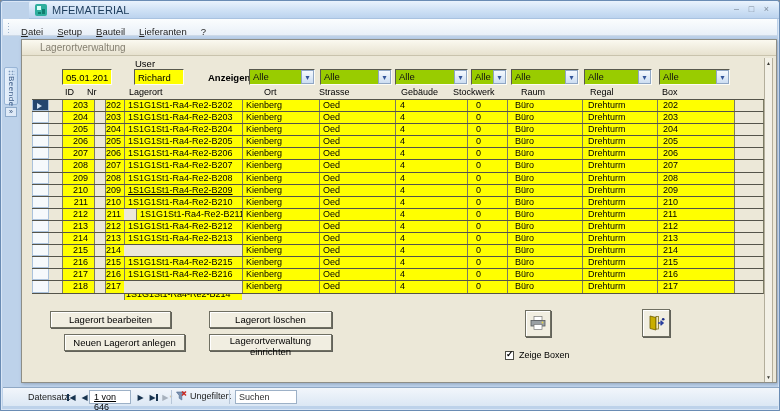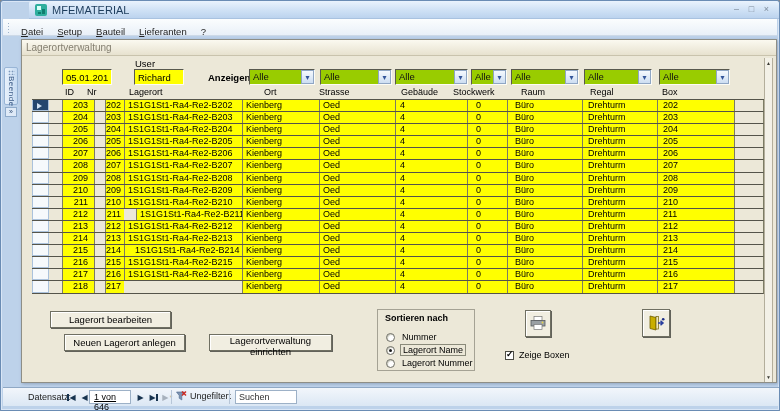--- a/index.html
+++ b/index.html
@@ -34,21 +34,21 @@
   .side-label { position:absolute; left:2px; top:8px; writing-mode:vertical-rl;
                 font-size:8px; color:#3d5d88; letter-spacing:0.5px; }
   .expand-btn { position:absolute; left:4px; top:106px; width:12px; height:10px; background:#dfeaf7;
                 border:1px solid #8fabcb; font-size:7px; line-height:8px; text-align:center; color:#2f4c74; }
 
   
   .form-window { position:absolute; left:20px; top:38px; width:756px; height:344px;
                  background:#ece8d8; border:1px solid #8e8e86; box-shadow:1px 1px 3px rgba(60,80,110,.35); }
   .form-titlebar { position:absolute; top:0; left:0; right:0; height:16px;
                    background:linear-gradient(#fbf9f0,#e7e2cf); border-bottom:1px solid #c9c3ad;
-                   font-size:10px; color:#847f70; padding:2px 0 0 4px; }
+                   font-size:10px; color:#847f70; padding:2px 0 0 18px; }
   .form-body { position:absolute; top:16px; left:0; right:0; bottom:0; background:#ece8d8; }
 
   .flabel { font-size:9.5px; color:#000; }
   .boldlabel { font-size:9.5px; font-weight:bold; color:#000; }
   .ybox { background:#ffff00; border:1px solid #58584e; border-bottom-color:#fdfcf5; border-right-color:#fdfcf5;
           font-size:9.5px; color:#000; height:16px; padding:0 3px; }
   input.ybox { outline:none; }
 
   .combo { position:absolute; top:13px; height:16px; background:#99cc00;
            border:1px solid #58584e; border-bottom-color:#fdfcf5; border-right-color:#fdfcf5; }
@@ -278,21 +278,21 @@
             <div class="cell" style="left: 363px; width: 72px; text-align: left; padding-left: 4px;">4</div>
             <div class="cell" style="left: 435px; width: 40px; text-align: left; padding-left: 8px;">0</div>
             <div class="cell" style="left: 475px; width: 75px; text-align: left; padding-left: 7px;">Büro</div>
             <div class="cell" style="left: 550px; width: 75px; text-align: left; padding-left: 5px;">Drehturm</div>
             <div class="cell" style="left: 625px; width: 78px; text-align: left; padding-left: 5px; border-right: 1px solid rgb(124, 124, 100);">208</div>
           </div>
           <div class="grid-row">
             <div class="sel"></div>
             <div class="cell" style="left: 30px; width: 33px; text-align: right; padding-right: 6px; border-right: 1px solid rgb(124, 124, 100);">210</div>
             <div class="cell" style="left: 73px; width: 19px; text-align: right; padding-right: 3px;">209</div>
-            <div class="cell" style="left: 92px; width: 118px; text-align: left; padding-left: 3px;">1S1G1St1-Ra4-Re2-B209</div>
+            <div class="cell" style="left: 92px; width: 118px; text-align: left; padding-left: 3px; text-decoration: underline;">1S1G1St1-Ra4-Re2-B209</div>
             <div class="cell" style="left: 210px; width: 77px; text-align: left; padding-left: 3px;">Kienberg</div>
             <div class="cell" style="left: 287px; width: 76px; text-align: left; padding-left: 3px;">Oed</div>
             <div class="cell" style="left: 363px; width: 72px; text-align: left; padding-left: 4px;">4</div>
             <div class="cell" style="left: 435px; width: 40px; text-align: left; padding-left: 8px;">0</div>
             <div class="cell" style="left: 475px; width: 75px; text-align: left; padding-left: 7px;">Büro</div>
             <div class="cell" style="left: 550px; width: 75px; text-align: left; padding-left: 5px;">Drehturm</div>
             <div class="cell" style="left: 625px; width: 78px; text-align: left; padding-left: 5px; border-right: 1px solid rgb(124, 124, 100);">209</div>
           </div>
           <div class="grid-row">
             <div class="sel"></div>
@@ -343,21 +343,21 @@
             <div class="cell" style="left: 363px; width: 72px; text-align: left; padding-left: 4px;">4</div>
             <div class="cell" style="left: 435px; width: 40px; text-align: left; padding-left: 8px;">0</div>
             <div class="cell" style="left: 475px; width: 75px; text-align: left; padding-left: 7px;">Büro</div>
             <div class="cell" style="left: 550px; width: 75px; text-align: left; padding-left: 5px;">Drehturm</div>
             <div class="cell" style="left: 625px; width: 78px; text-align: left; padding-left: 5px; border-right: 1px solid rgb(124, 124, 100);">213</div>
           </div>
           <div class="grid-row">
             <div class="sel"></div>
             <div class="cell" style="left: 30px; width: 33px; text-align: right; padding-right: 6px; border-right: 1px solid rgb(124, 124, 100);">215</div>
             <div class="cell" style="left: 73px; width: 19px; text-align: right; padding-right: 3px;">214</div>
-            <div class="cell" style="left: 92px; width: 118px; text-align: left; padding-left: 10px;">1S1G1St1-Ra4-Re2-B214</div>
+            <div class="cell" style="left: 92px; width: 118px; text-align: left; padding-left: 1px; margin-top: 44px;">1S1G1St1-Ra4-Re2-B214</div>
             <div class="cell" style="left: 210px; width: 77px; text-align: left; padding-left: 3px;">Kienberg</div>
             <div class="cell" style="left: 287px; width: 76px; text-align: left; padding-left: 3px;">Oed</div>
             <div class="cell" style="left: 363px; width: 72px; text-align: left; padding-left: 4px;">4</div>
             <div class="cell" style="left: 435px; width: 40px; text-align: left; padding-left: 8px;">0</div>
             <div class="cell" style="left: 475px; width: 75px; text-align: left; padding-left: 7px;">Büro</div>
             <div class="cell" style="left: 550px; width: 75px; text-align: left; padding-left: 5px;">Drehturm</div>
             <div class="cell" style="left: 625px; width: 78px; text-align: left; padding-left: 5px; border-right: 1px solid rgb(124, 124, 100);">214</div>
           </div>
           <div class="grid-row">
             <div class="sel"></div>
@@ -393,40 +393,24 @@
             <div class="cell" style="left: 287px; width: 76px; text-align: left; padding-left: 3px;">Oed</div>
             <div class="cell" style="left: 363px; width: 72px; text-align: left; padding-left: 4px;">4</div>
             <div class="cell" style="left: 435px; width: 40px; text-align: left; padding-left: 8px;">0</div>
             <div class="cell" style="left: 475px; width: 75px; text-align: left; padding-left: 7px;">Büro</div>
             <div class="cell" style="left: 550px; width: 75px; text-align: left; padding-left: 5px;">Drehturm</div>
             <div class="cell" style="left: 625px; width: 78px; text-align: left; padding-left: 5px; border-right: 1px solid rgb(124, 124, 100);">217</div>
           </div>
         </div>
 
       <button class="btn3d" style="left:28px; top:255px; width:121px; height:17px;">Lagerort bearbeiten</button>
+      <button class="btn3d" style="left:187px; top:255px; width:123px; height:17px;">Lagerort löschen</button>
       <button class="btn3d" style="left:42px; top:278px; width:121px; height:17px;">Neuen Lagerort anlegen</button>
       <button class="btn3d" style="left:187px; top:278px; width:123px; height:17px;">Lagerortverwaltung einrichten</button>
 
-      <div class="groupbox" style="left:355px; top:253px; width:98px; height:62px;">
-        <span class="group-title">Sortieren nach</span>
-        <div id="radio-options">
-            <div class="radio-row" style="top: 22px;">
-              <span class="radio-circle"></span>
-              <span class="radio-label">Nummer</span>
-            </div>
-            <div class="radio-row" style="top: 35px;">
-              <span class="radio-circle on"></span>
-              <span class="radio-label focused">Lagerort Name</span>
-            </div>
-            <div class="radio-row" style="top: 48px;">
-              <span class="radio-circle"></span>
-              <span class="radio-label">Lagerort Nummer</span>
-            </div>
-          </div>
-      </div>
 
       <button class="btn3d" style="left:503px; top:254px; width:26px; height:27px;">
         <svg width="16" height="14" viewBox="0 0 16 14" style="margin-top:1px;">
           <rect x="4" y="0.5" width="8" height="4" fill="#ffffff" stroke="#777" stroke-width="0.7"></rect>
           <rect x="1" y="4.5" width="14" height="5.5" fill="#9aa0a4" stroke="#55595c" stroke-width="0.8"></rect>
           <circle cx="12.5" cy="6.5" r="0.9" fill="#e8d44a"></circle>
           <rect x="4" y="8.5" width="8" height="5" fill="#ffffff" stroke="#777" stroke-width="0.7"></rect>
         </svg>
       </button>
 

